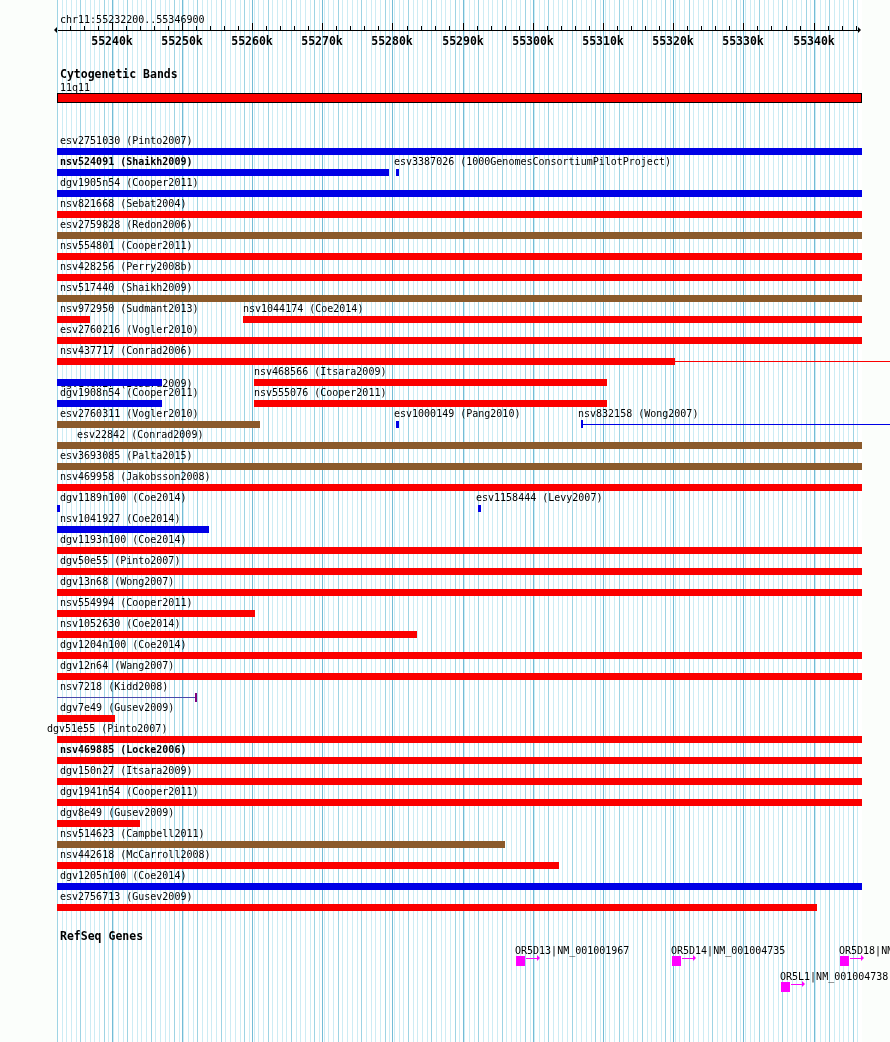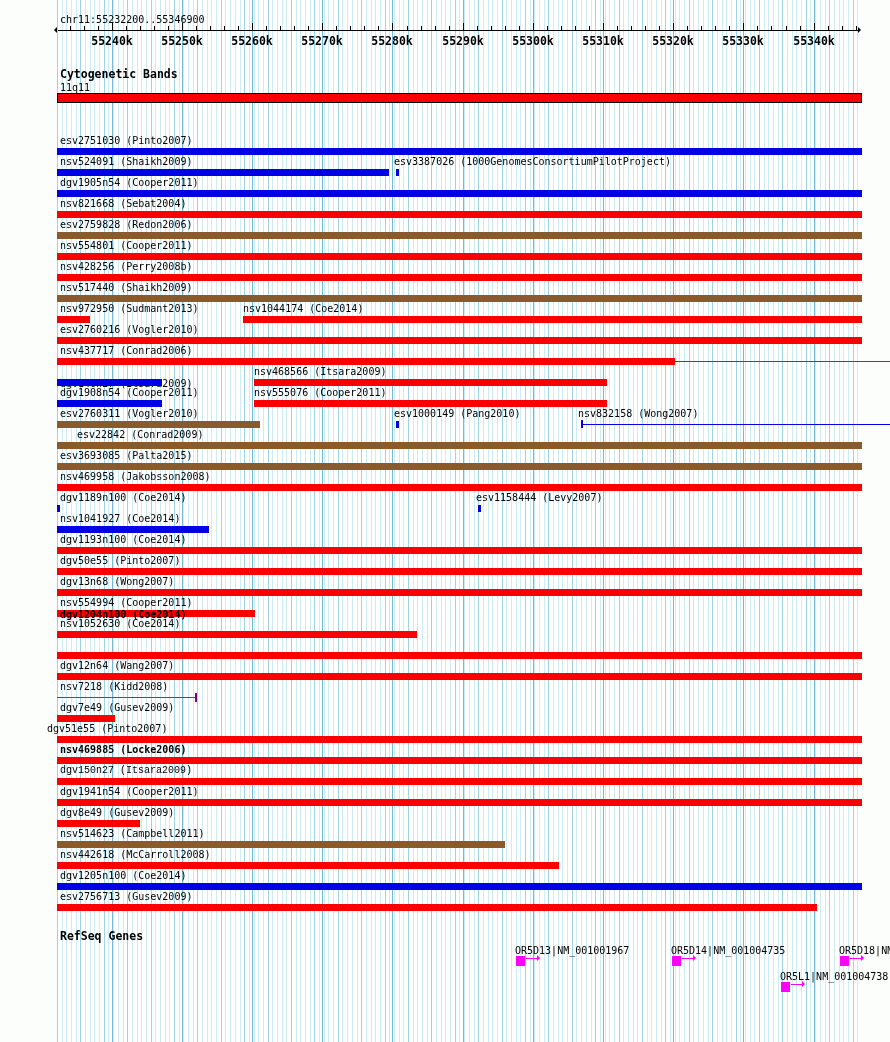--- a/index.html
+++ b/index.html
@@ -106,21 +106,21 @@
       <div class="abs ticklabel" style="left: 790px; top: 35px; width: 48px;">55340k</div>
     </div>
 
   <div class="abs hdr" style="left:60px;top:68px">Cytogenetic Bands</div>
   <div class="abs small" style="left:60px;top:81px">11q11</div>
   <div class="cytobar" style="background: rgb(251, 0, 0);"></div>
 
   <div id="dgv-rows">
       <div class="abs small" style="left: 60px; top: 134px;">esv2751030 (Pinto2007)</div>
       <div class="bar" style="left: 57px; top: 148px; width: 805px; background: rgb(0, 0, 230);"></div>
-      <div class="abs small" style="left: 60px; top: 155px;">nsv524091 (Shaikh2009)</div>
+      <div class="abs small" style="left: 60px; top: 155px; font-weight: bold;">nsv524091 (Shaikh2009)</div>
       <div class="bar" style="left: 57px; top: 169px; width: 332px; background: rgb(0, 0, 230);"></div>
       <div class="abs small" style="left: 394px; top: 155px;">esv3387026 (1000GenomesConsortiumPilotProject)</div>
       <div class="bar" style="left: 396px; top: 169px; width: 3px; background: rgb(0, 0, 230);"></div>
       <div class="abs small" style="left: 60px; top: 176px;">dgv1905n54 (Cooper2011)</div>
       <div class="bar" style="left: 57px; top: 190px; width: 805px; background: rgb(0, 0, 230);"></div>
       <div class="abs small" style="left: 60px; top: 197px;">nsv821668 (Sebat2004)</div>
       <div class="bar" style="left: 57px; top: 211px; width: 805px; background: rgb(251, 0, 0);"></div>
       <div class="abs small" style="left: 60px; top: 218px;">esv2759828 (Redon2006)</div>
       <div class="bar" style="left: 57px; top: 232px; width: 805px; background: rgb(139, 90, 43);"></div>
       <div class="abs small" style="left: 60px; top: 239px;">nsv554801 (Cooper2011)</div>
@@ -168,34 +168,34 @@
       <div class="abs small" style="left: 60px; top: 533px;">dgv1193n100 (Coe2014)</div>
       <div class="bar" style="left: 57px; top: 547px; width: 805px; background: rgb(251, 0, 0);"></div>
       <div class="abs small" style="left: 60px; top: 554px;">dgv50e55 (Pinto2007)</div>
       <div class="bar" style="left: 57px; top: 568px; width: 805px; background: rgb(251, 0, 0);"></div>
       <div class="abs small" style="left: 60px; top: 575px;">dgv13n68 (Wong2007)</div>
       <div class="bar" style="left: 57px; top: 589px; width: 805px; background: rgb(251, 0, 0);"></div>
       <div class="abs small" style="left: 60px; top: 596px;">nsv554994 (Cooper2011)</div>
       <div class="bar" style="left: 57px; top: 610px; width: 198px; background: rgb(251, 0, 0);"></div>
       <div class="abs small" style="left: 60px; top: 617px;">nsv1052630 (Coe2014)</div>
       <div class="bar" style="left: 57px; top: 631px; width: 360px; background: rgb(251, 0, 0);"></div>
-      <div class="abs small" style="left: 60px; top: 608px; font-weight: bold;">dgv1204n100 (Coe2014)</div>
+      <div class="abs small" style="left: 60px; top: 638px;">dgv1204n100 (Coe2014)</div>
       <div class="bar" style="left: 57px; top: 652px; width: 805px; background: rgb(251, 0, 0);"></div>
       <div class="abs small" style="left: 60px; top: 659px;">dgv12n64 (Wang2007)</div>
       <div class="bar" style="left: 57px; top: 673px; width: 805px; background: rgb(251, 0, 0);"></div>
       <div class="abs small" style="left: 60px; top: 680px;">nsv7218 (Kidd2008)</div>
       <div class="thin" style="left: 57px; top: 697px; width: 139px; background: rgb(72, 72, 170);"></div>
       <div class="vtick" style="left: 195px; top: 693px; width: 2px; height: 9px; background: rgb(125, 0, 125);"></div>
       <div class="abs small" style="left: 60px; top: 701px;">dgv7e49 (Gusev2009)</div>
       <div class="bar" style="left: 57px; top: 715px; width: 58px; background: rgb(251, 0, 0);"></div>
       <div class="abs small" style="left: 47px; top: 722px;">dgv51e55 (Pinto2007)</div>
       <div class="bar" style="left: 57px; top: 736px; width: 805px; background: rgb(251, 0, 0);"></div>
       <div class="abs small" style="left: 60px; top: 743px; font-weight: bold;">nsv469885 (Locke2006)</div>
       <div class="bar" style="left: 57px; top: 757px; width: 805px; background: rgb(251, 0, 0);"></div>
-      <div class="abs small" style="left: 60px; top: 764px; font-family: Liberation Mono, monospace;">dgv150n27 (Itsara2009)</div>
+      <div class="abs small" style="left: 60px; top: 764px;">dgv150n27 (Itsara2009)</div>
       <div class="bar" style="left: 57px; top: 778px; width: 805px; background: rgb(251, 0, 0);"></div>
       <div class="abs small" style="left: 60px; top: 785px;">dgv1941n54 (Cooper2011)</div>
       <div class="bar" style="left: 57px; top: 799px; width: 805px; background: rgb(251, 0, 0);"></div>
       <div class="abs small" style="left: 60px; top: 806px;">dgv8e49 (Gusev2009)</div>
       <div class="bar" style="left: 57px; top: 820px; width: 83px; background: rgb(251, 0, 0);"></div>
       <div class="abs small" style="left: 60px; top: 827px;">nsv514623 (Campbell2011)</div>
       <div class="bar" style="left: 57px; top: 841px; width: 448px; background: rgb(139, 90, 43);"></div>
       <div class="abs small" style="left: 60px; top: 848px;">nsv442618 (McCarroll2008)</div>
       <div class="bar" style="left: 57px; top: 862px; width: 502px; background: rgb(251, 0, 0);"></div>
       <div class="abs small" style="left: 60px; top: 869px;">dgv1205n100 (Coe2014)</div>

